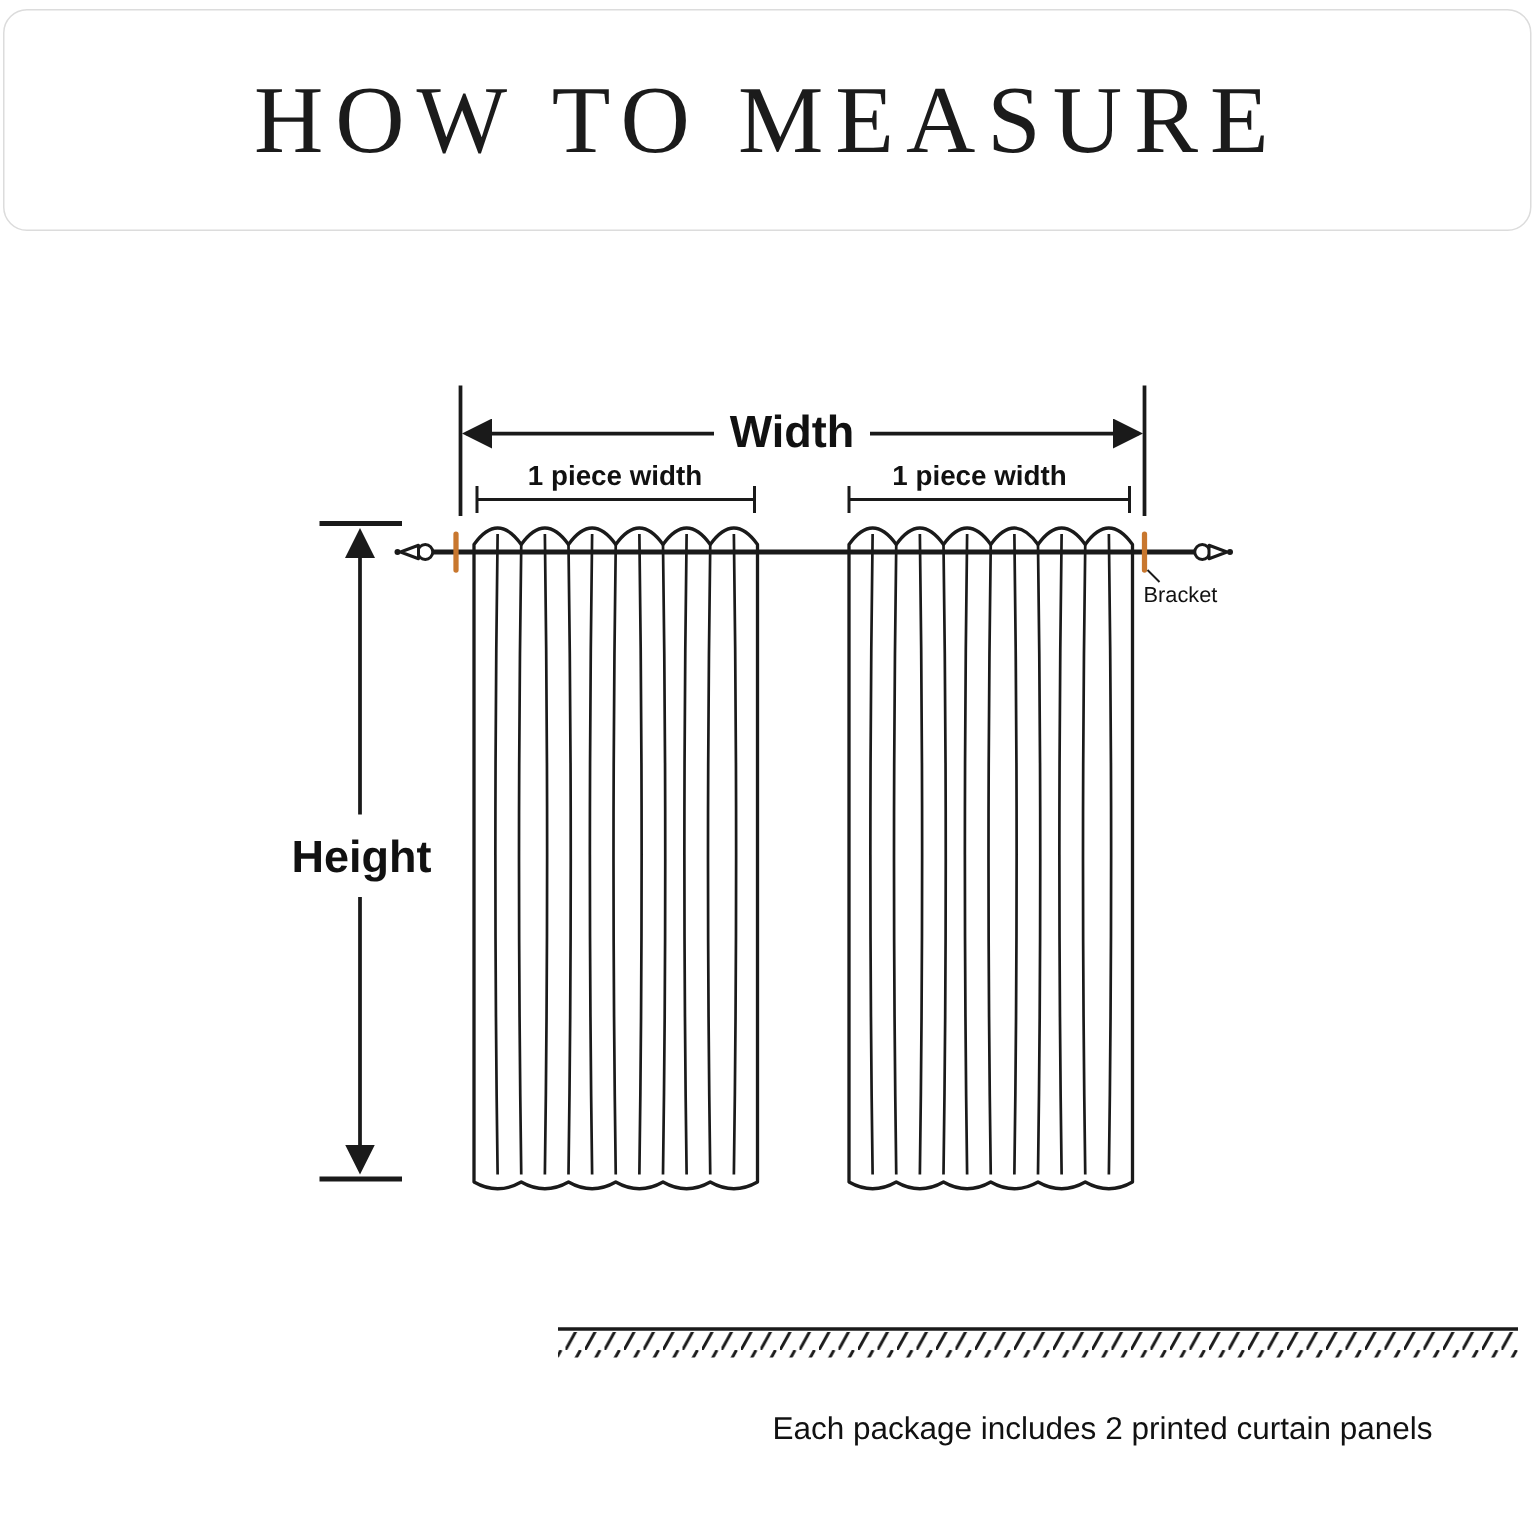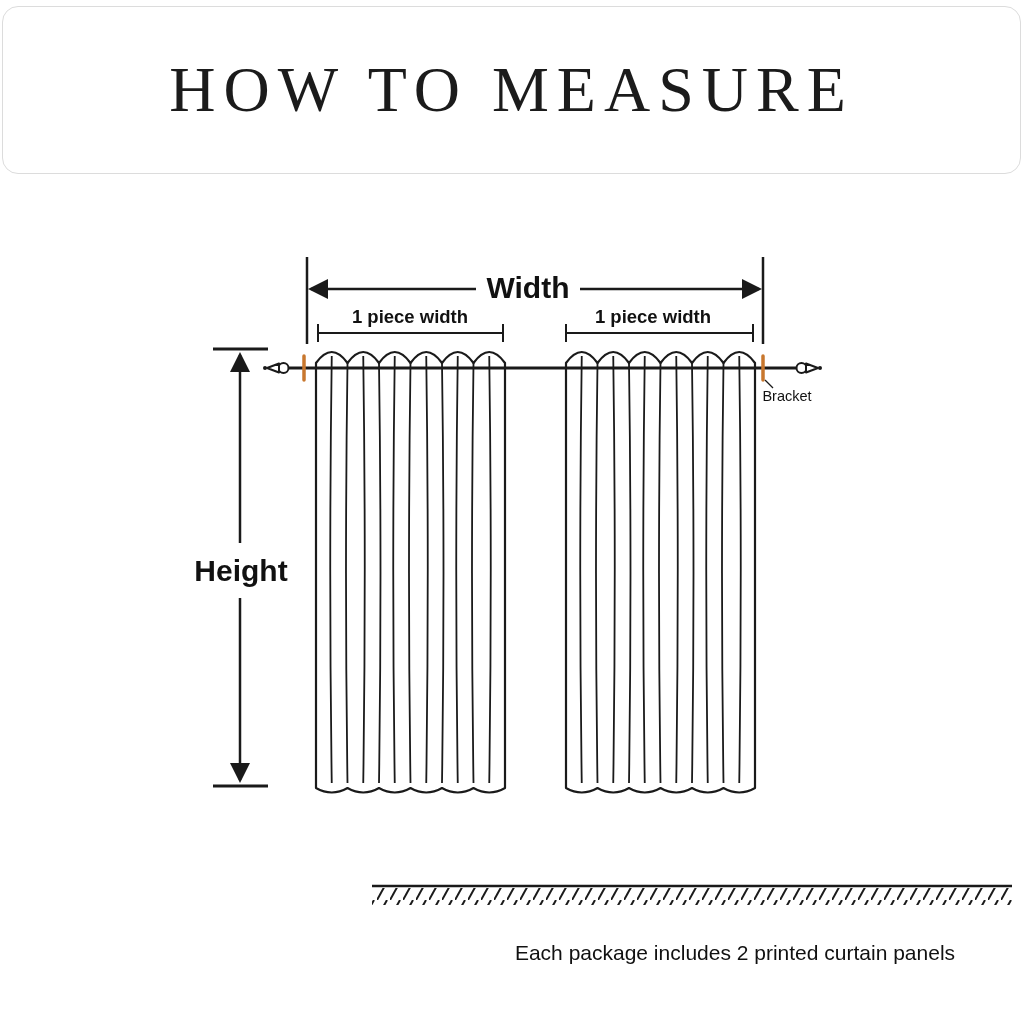--- a/index.html
+++ b/index.html
@@ -1,20 +1,20 @@
 <!DOCTYPE html>
 <html><head>
 <meta charset="utf-8">
 <style>
   * { margin:0; padding:0; box-sizing:border-box; }
   html,body { width:1024px; height:1024px; background:#ffffff; }
   body { position:relative; font-family:"Liberation Sans", sans-serif; color:#161616; overflow:hidden; }
 
   .title-card {
-    position:absolute; left:2px; top:6px; width:1019px; height:168px;
+    position:absolute; left:2px; top:6px; width:1019px; height:148px;
     background:#ffffff; border:1px solid #dcdcdc; border-radius:16px;
     display:flex; align-items:center; justify-content:center;
   }
   .title-card h1 {
     font-family:"Liberation Serif","DejaVu Serif",serif;
     font-size:64px; font-weight:500; letter-spacing:8px; color:#1b1b1b;
     white-space:nowrap;
   }
 
   svg.diagram { position:absolute; left:0; top:0; width:1024px; height:1024px; }

